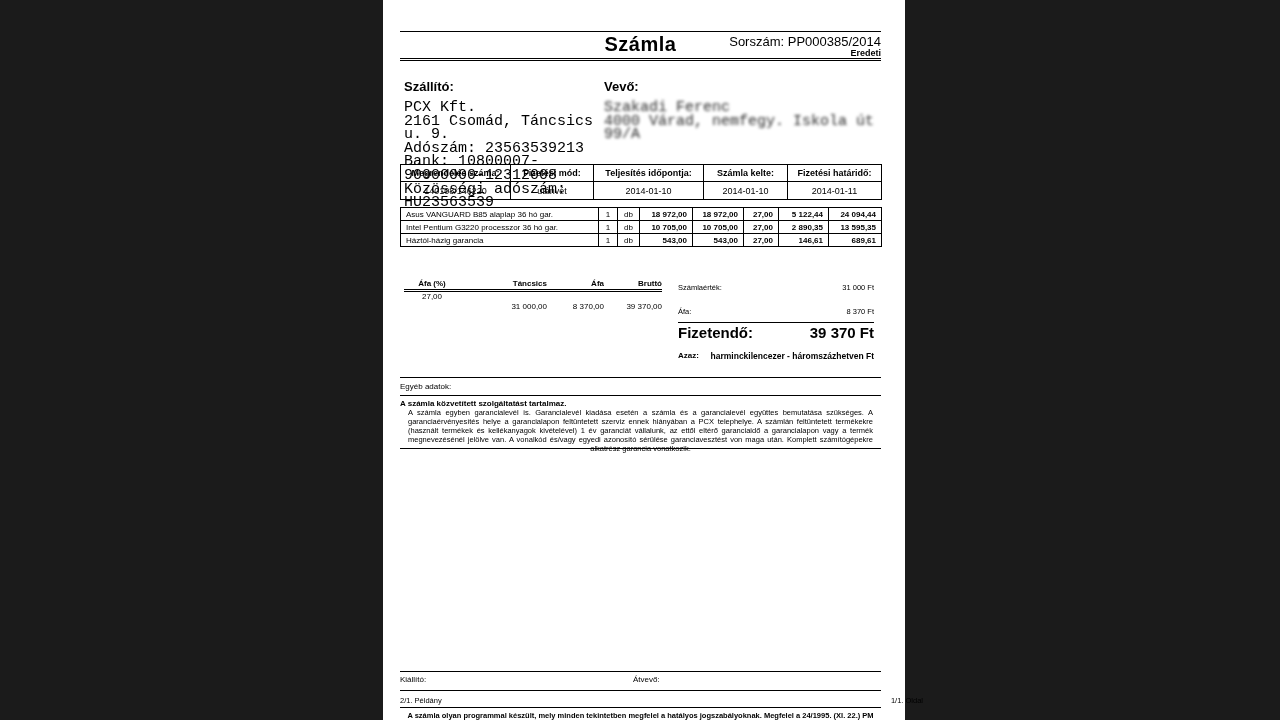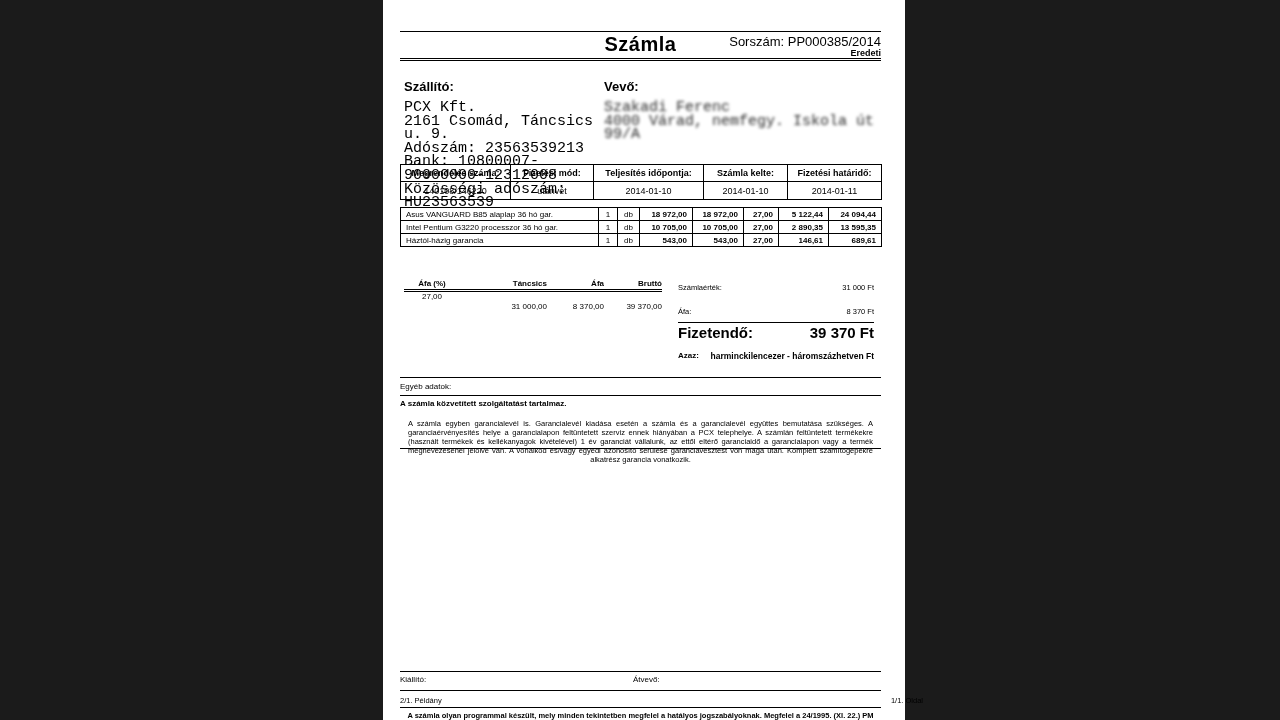--- a/index.html
+++ b/index.html
@@ -57,21 +57,21 @@
   .totals { width:196px; font-size:7.5px; }
   .t-row { position:absolute; left:0; width:196px; display:flex; justify-content:space-between; }
   .t-pay-label { font-size:15px; font-weight:bold; }
   .t-pay-value { font-size:15px; font-weight:bold; }
   .t-words-label { font-weight:bold; font-size:8px; }
   .t-words-value { font-weight:bold; font-size:8.5px; }
 
   
   .other-band { width:481px; border-top:1px solid #000; border-bottom:1px solid #000; height:19px; font-size:8px; padding-top:4px; }
   .service-note { width:481px; font-weight:bold; font-size:8px; }
-  .warranty { width:465px; font-size:7.5px; line-height:9px; text-align:justify; text-align-last:center;margin-top:11px; }
+  .warranty { width:465px; font-size:7.5px; line-height:9px; text-align:justify; text-align-last:center; }
 
   
   .f-label { font-size:8px; }
   .f-small { font-size:7.5px; }
   .f-right { width:523px; text-align:right; }
   .legal { width:481px; text-align:center; font-weight:bold; font-size:7.5px; }
 </style>
 </head>
 <body>
 

